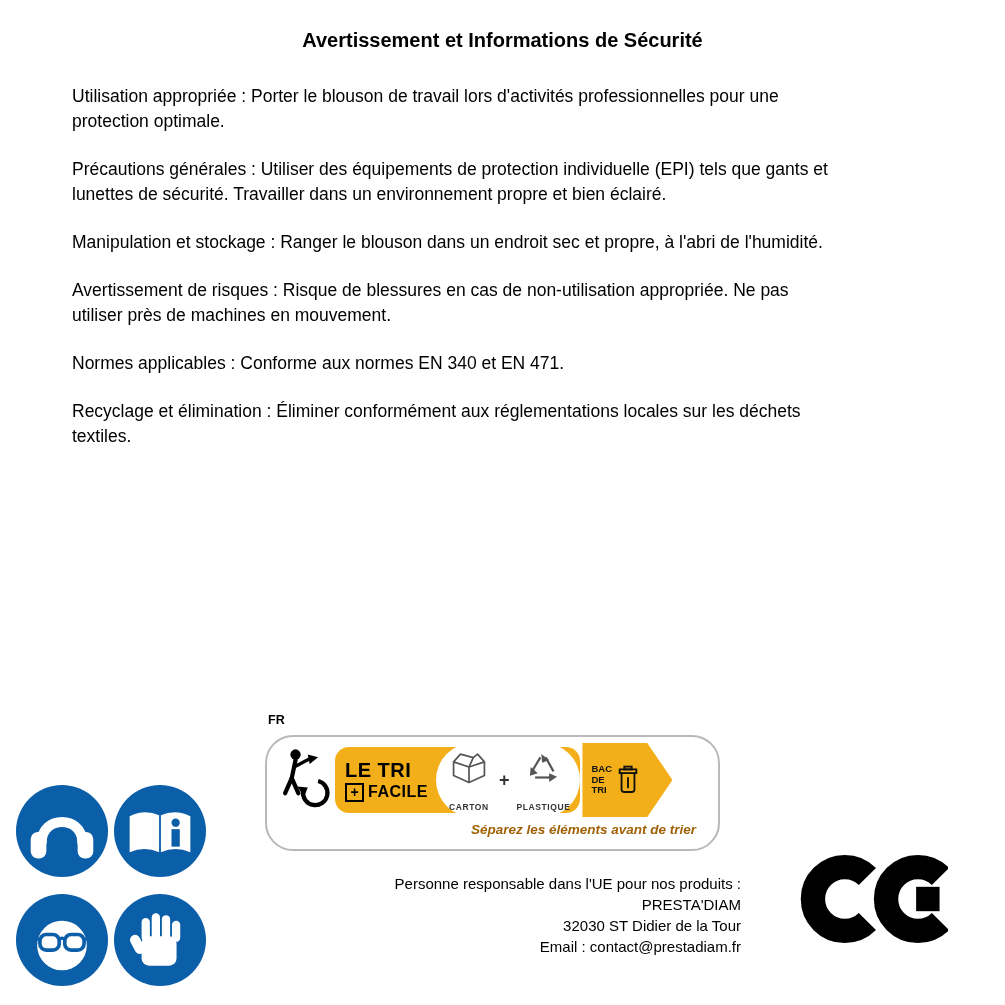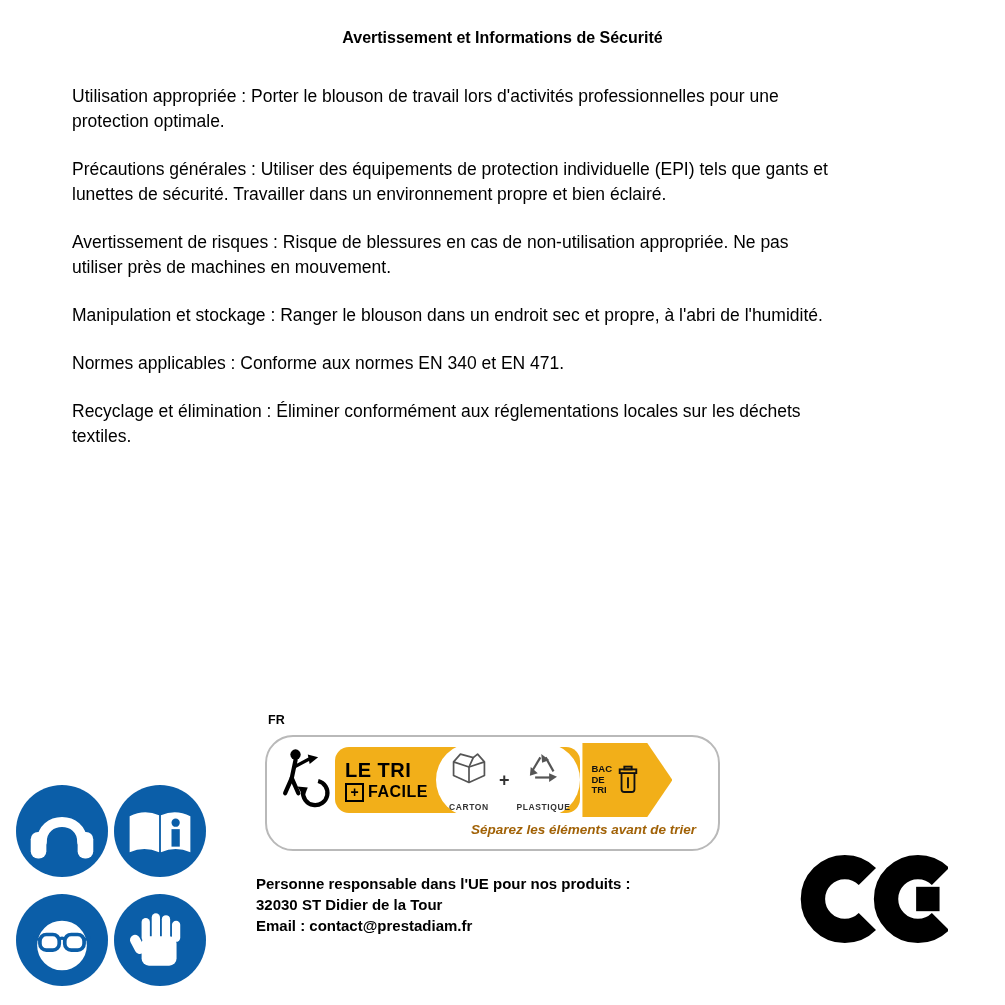--- a/index.html
+++ b/index.html
@@ -2,21 +2,21 @@
 <html><head>
 <meta charset="utf-8">
 <style>
   html,body{margin:0;padding:0;background:#fff;}
   #page{
     position:relative;width:1005px;height:1005px;background:#fff;
     font-family:"Liberation Sans",sans-serif;color:#000;overflow:hidden;
   }
   .doc-title{
     position:absolute;top:29px;left:0;right:0;text-align:center;
-    font-size:16px;font-weight:bold;
+    font-size:20px;font-weight:bold;
   }
   .content{position:absolute;top:84px;left:72px;width:905px;}
   .content p{
     margin:0 0 23px 0;font-size:17.5px;line-height:25px;white-space:pre-wrap;
   }
 
   
   .icons-grid{
     position:absolute;left:16px;top:785px;
     display:grid;grid-template-columns:92px 92px;column-gap:6px;row-gap:17px;
@@ -61,44 +61,44 @@
     display:flex;align-items:center;padding-left:9px;gap:4px;box-sizing:border-box;
   }
   .bac-text{display:flex;flex-direction:column;font-size:9.5px;font-weight:bold;line-height:10.5px;color:#111;}
   .tri-row2{
     text-align:right;padding-right:16px;margin-top:4px;
     font-size:13.5px;font-weight:bold;font-style:italic;color:#a16207;
   }
 
   
   .footer{
-    position:absolute;left:256px;top:873px;width:485px;text-align:left;
-    font-size:15px;font-weight:bold;line-height:21px;
+    position:absolute;left:256px;top:873px;width:485px;text-align:right;
+    font-size:15px;font-weight:normal;line-height:21px;
   }
   .footer div{white-space:nowrap;}
 
   
   .ce-mark{position:absolute;left:798px;top:852px;}
   .sr-only{position:absolute;width:1px;height:1px;overflow:hidden;clip:rect(0 0 0 0);}
 </style>
 </head>
 <body>
 
 <div id="page">
 
   <div class="doc-title">Avertissement et Informations de Sécurité</div>
 
   <div class="content">
     <p>Utilisation appropriée : Porter le blouson de travail lors d'activités professionnelles pour une
 protection optimale.</p>
     <p>Précautions générales : Utiliser des équipements de protection individuelle (EPI) tels que gants et
 lunettes de sécurité. Travailler dans un environnement propre et bien éclairé.</p>
+    <p>Manipulation et stockage : Ranger le blouson dans un endroit sec et propre, à l'abri de l'humidité.</p>
     <p>Avertissement de risques : Risque de blessures en cas de non-utilisation appropriée. Ne pas
 utiliser près de machines en mouvement.</p>
-    <p>Manipulation et stockage : Ranger le blouson dans un endroit sec et propre, à l'abri de l'humidité.</p>
     <p>Normes applicables : Conforme aux normes EN 340 et EN 471.</p>
     <p>Recyclage et élimination : Éliminer conformément aux réglementations locales sur les déchets
 textiles.</p>
   </div>
 
   <div class="icons-grid">
     <div class="m-icon">
       <svg viewBox="0 0 100 100">
         <path d="M28 62 C28 33 72 33 72 62" stroke="#fff" stroke-width="11" fill="none" stroke-linecap="round"></path>
         <rect x="16" y="51" width="17" height="29" rx="8" fill="#fff"></rect>
@@ -195,20 +195,21 @@
           <path d="M6 9 L6 26 Q6 29 9 29 L17 29 Q20 29 20 26 L20 9"></path>
           <path d="M13 13 L13 25"></path>
         </svg>
       </div>
     </div>
     <div class="tri-row2">Séparez les éléments avant de trier</div>
   </div>
 
   <div class="footer">
     <div>Personne responsable dans l'UE pour nos produits :</div>
+    <div>PRESTA'DIAM</div>
     <div>32030 ST Didier de la Tour</div>
     <div>Email : contact@prestadiam.fr</div>
   </div>
 
   <div class="ce-mark">
     <span class="sr-only">CE</span>
     <svg width="150" height="94" viewBox="0 0 160 100">
       <path d="M74 26 A34 34 0 1 0 74 74" fill="none" stroke="#000" stroke-width="26"></path>
       <path d="M152 26 A34 34 0 1 0 152 74" fill="none" stroke="#000" stroke-width="26"></path>
       <path d="M126 50 L151 50" stroke="#000" stroke-width="26"></path>

